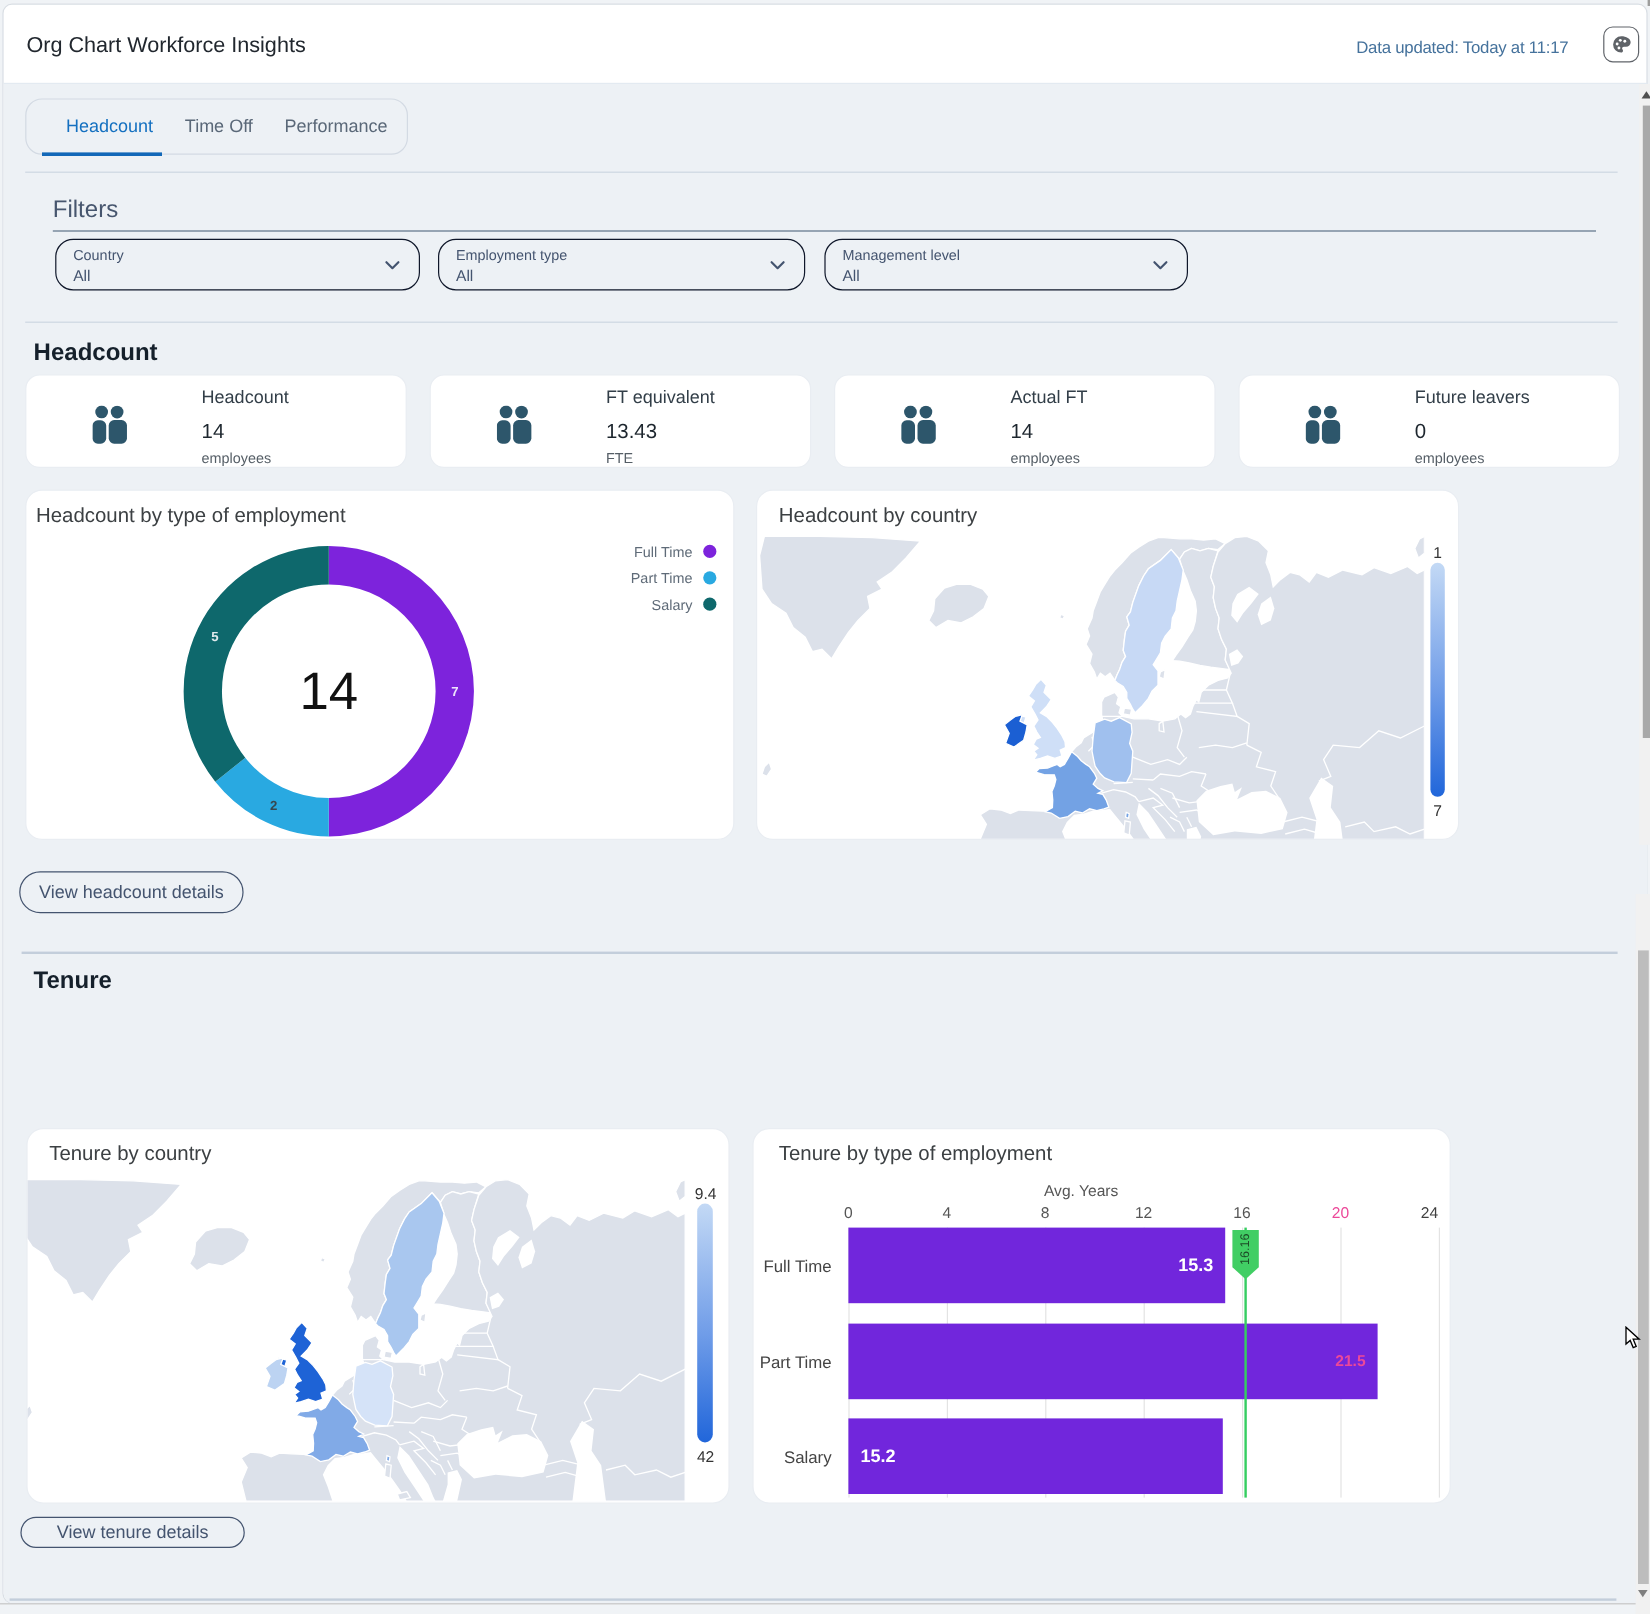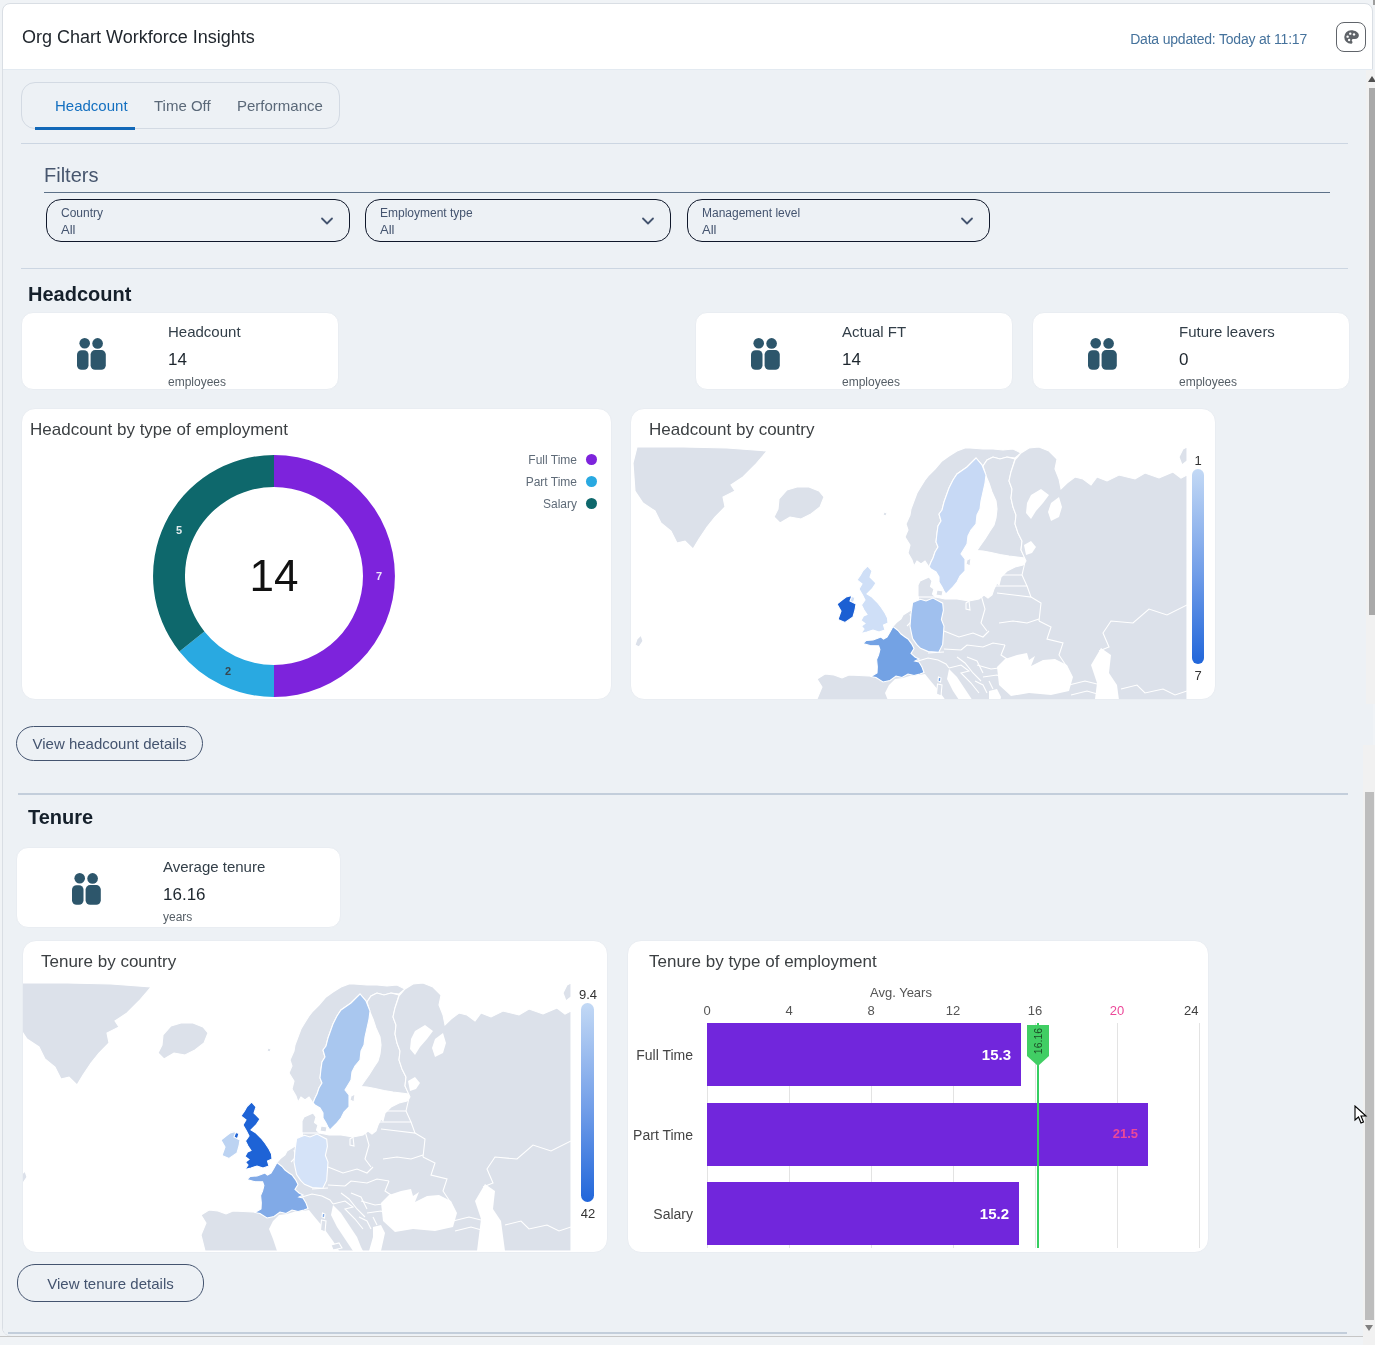--- a/index.html
+++ b/index.html
@@ -69,20 +69,33 @@
 <g fill="#2d566b">
 <circle cx="7.7" cy="5.3" r="5.3"></circle>
 <circle cx="20.6" cy="5.4" r="5.3"></circle>
 <rect x="0" y="12.3" width="11.5" height="19.4" rx="4.5"></rect>
 <rect x="13.6" y="12.1" width="15.2" height="19.6" rx="4.5"></rect>
 </g>
         </svg></div>
 <div style="position:absolute;left:146px;top:10px;font-size:15px;color:#323e48">Headcount</div>
 <div style="position:absolute;left:146px;top:37px;font-size:17px;color:#1d262e">14</div>
 <div style="position:absolute;left:146px;top:62px;font-size:12px;color:#555e66">employees</div>
+</div>
+<div class="card" style="left:358px;top:312px;width:318px;height:78px">
+<div style="position:absolute;left:55px;top:25px"><svg width="30" height="32" viewBox="0 0 30 32">
+<g fill="#2d566b">
+<circle cx="7.7" cy="5.3" r="5.3"></circle>
+<circle cx="20.6" cy="5.4" r="5.3"></circle>
+<rect x="0" y="12.3" width="11.5" height="19.4" rx="4.5"></rect>
+<rect x="13.6" y="12.1" width="15.2" height="19.6" rx="4.5"></rect>
+</g>
+        </svg></div>
+<div style="position:absolute;left:146px;top:10px;font-size:15px;color:#323e48">FT equivalent</div>
+<div style="position:absolute;left:146px;top:37px;font-size:17px;color:#1d262e">13.43</div>
+<div style="position:absolute;left:146px;top:62px;font-size:12px;color:#555e66">FTE</div>
 </div>
 <div class="card" style="left:695px;top:312px;width:318px;height:78px">
 <div style="position:absolute;left:55px;top:25px"><svg width="30" height="32" viewBox="0 0 30 32">
 <g fill="#2d566b">
 <circle cx="7.7" cy="5.3" r="5.3"></circle>
 <circle cx="20.6" cy="5.4" r="5.3"></circle>
 <rect x="0" y="12.3" width="11.5" height="19.4" rx="4.5"></rect>
 <rect x="13.6" y="12.1" width="15.2" height="19.6" rx="4.5"></rect>
 </g>
         </svg></div>
@@ -183,33 +196,20 @@
         </svg>
       </div>
 <div style="position:absolute;left:561px;top:60px;width:12px;height:195px;border-radius:6.0px;background:linear-gradient(180deg,#c3d9f5 0%,#6f9ce8 55%,#2166da 100%)"></div>
 <div style="position:absolute;left:547px;top:44px;width:40px;text-align:center;font-size:13px;color:#333">1</div>
 <div style="position:absolute;left:547px;top:259px;width:40px;text-align:center;font-size:13px;color:#333">7</div>
 </div>
 <button class="btn" style="left:16px;top:726px;width:187px;height:35px">View headcount details</button>
 <div style="position:absolute;left:18px;top:793px;width:1330px;height:2px;background:#c3cedb"></div>
 
 <div style="position:absolute;left:28px;top:806px;font-size:20px;font-weight:bold;color:#15202b">Tenure</div>
-<div class="card" style="left:16px;top:847px;width:325px;height:81px">
-<div style="position:absolute;left:55px;top:25px"><svg width="30" height="32" viewBox="0 0 30 32">
-<g fill="#2d566b">
-<circle cx="7.7" cy="5.3" r="5.3"></circle>
-<circle cx="20.6" cy="5.4" r="5.3"></circle>
-<rect x="0" y="12.3" width="11.5" height="19.4" rx="4.5"></rect>
-<rect x="13.6" y="12.1" width="15.2" height="19.6" rx="4.5"></rect>
-</g>
-        </svg></div>
-<div style="position:absolute;left:146px;top:10px;font-size:15px;color:#323e48">Average tenure</div>
-<div style="position:absolute;left:146px;top:37px;font-size:17px;color:#1d262e">16.16</div>
-<div style="position:absolute;left:146px;top:62px;font-size:12px;color:#555e66">years</div>
-</div>
 
 <div class="chartcard" style="left:22px;top:940px;width:586px;height:313px">
 <div class="ctitle" style="left:18px">Tenure by country</div>
 <div style="position:absolute;left:-8px;top:28px;width:556px;height:282px">
         <svg width="556" height="282" viewBox="0 0 556 282" style="position:absolute;left:0;top:0">
           <polygon points="6,14 52,14 96,15 136,18 124,32 112,44 100,52 104,58 92,64 94,74 84,84 76,94 68,106 62,116 54,108 46,110 40,98 30,90 24,78 12,70 4,58 2,30" fill="#dce1ea" stroke="#fff" stroke-width="1.1"></polygon>
           <polygon points="148,66 156,57 166,54 178,54 188,58 193,64 189,74 180,81 170,86 159,84 149,90 143,84 147,76" fill="#dce1ea" stroke="#fff" stroke-width="1.1"></polygon>
           <polygon points="253,79 256,80 255,83 252,82" fill="#dce1ea" stroke="#fff" stroke-width="1.1"></polygon>
           <polygon points="283,133 286,128 290,131 294,128 298,134 300,129 302,125 304,119 307,114 305,109 306,100 307,93 310,88 308,81 311,77 313,69 318,55 322,47 326,41 336,34 345,25 352,33 356,27 362,24 369,26 376,24 384,25 390,20 382,16 372,17 362,16 352,16 339,15 334,15 326,18 318,23 311,28 304,36 298,42 294,47 289,55 286,60 283,68 280,76 279,82 275,91 277,97 274,104 279,112 277,120 281,127" fill="#dce1ea" stroke="#fff" stroke-width="1.1"></polygon>
           <polygon points="352,33 356,27 362,24 369,26 376,24 384,26 380,39 378,48 381,56 380,65 382,74 385,82 384,91 387,100 391,108 390,117 394,125 386,124 378,123 369,121.5 360,119.5 352,118 346,117.5 349,113 354,106 359,98 363,92 365,85 366,76 365,68 361,59 358,50 355,43" fill="#dce1ea" stroke="#fff" stroke-width="1.1"></polygon>
@@ -285,29 +285,29 @@
       <div style="position:absolute;left:392px;top:62px;width:30px;text-align:center;font-size:13px;color:#555">16</div>
       <div style="position:absolute;left:474px;top:62px;width:30px;text-align:center;font-size:13px;color:#ec4899">20</div>
       <div style="position:absolute;left:556px;top:62px;width:30px;text-align:left;font-size:13px;color:#404040">24</div>
       <div style="position:absolute;left:79px;top:82px;width:314px;height:63px;background:#7126dc"></div>
       <div style="position:absolute;left:79px;top:105px;width:304px;text-align:right;font-size:15px;font-weight:bold;color:#fff">15.3</div>
       <div style="position:absolute;left:0;top:106px;width:65px;text-align:right;font-size:14px;color:#444">Full Time</div>
       <div style="position:absolute;left:79px;top:162px;width:441px;height:63px;background:#7126dc"></div>
       <div style="position:absolute;left:79px;top:185px;width:431px;text-align:right;font-size:13px;font-weight:bold;color:#ec4899">21.5</div>
       <div style="position:absolute;left:0;top:186px;width:65px;text-align:right;font-size:14px;color:#444">Part Time</div>
       <div style="position:absolute;left:79px;top:241px;width:312px;height:63px;background:#7126dc"></div>
-      <div style="position:absolute;left:79px;top:264px;width:302px;text-align:right;font-size:15px;font-weight:bold;color:#fff">15.2</div>
+      <div style="position:absolute;left:89px;top:264px;width:302px;font-size:15px;font-weight:bold;color:#fff">15.2</div>
       <div style="position:absolute;left:0;top:265px;width:65px;text-align:right;font-size:14px;color:#444">Salary</div>
       <div style="position:absolute;left:409px;top:82px;width:2px;height:225px;background:#35ce60"></div>
 <svg width="30" height="48" viewBox="0 0 30 48" style="position:absolute;left:395px;top:82px">
         <path d="M4 2 h22 v31 l-11 10 l-11 -10 z" fill="#41ce64"></path>
         <text x="15" y="18" font-size="10.5" fill="#1c4a26" text-anchor="middle" dominant-baseline="central" transform="rotate(-90 15 18)">16.16</text>
       </svg>
 </div>
-<button class="btn" style="left:17px;top:1264px;width:187px;height:38px">View tenure details</button>
+<button class="btn" style="left:17px;top:1264px;width:187px;height:26px">View tenure details</button>
 
 <div style="position:absolute;left:8px;top:1332px;width:1339px;height:2px;background:#c3cedb"></div>
 <div style="position:absolute;left:0px;top:1336px;width:1375px;height:1px;background:#c6c6c6"></div>
 
 <div style="position:absolute;left:1373px;top:0px;width:2px;height:5px;background:#9d9d9d"></div>
 <div style="position:absolute;left:1366px;top:70px;width:9px;height:634px;background:#f1f1f1"></div>
 <div style="position:absolute;left:1368px;top:76px;width:0;height:0;border-left:4px solid transparent;border-right:4px solid transparent;border-bottom:6px solid #505050"></div>
 <div style="position:absolute;left:1368.5px;top:88px;width:6.5px;height:527px;background:#a9a9a9"></div>
 <div style="position:absolute;left:1363px;top:745px;width:12px;height:600px;background:#f1f1f1"></div>
 <div style="position:absolute;left:1365px;top:792px;width:9px;height:528px;background:#bdbdbd"></div>

